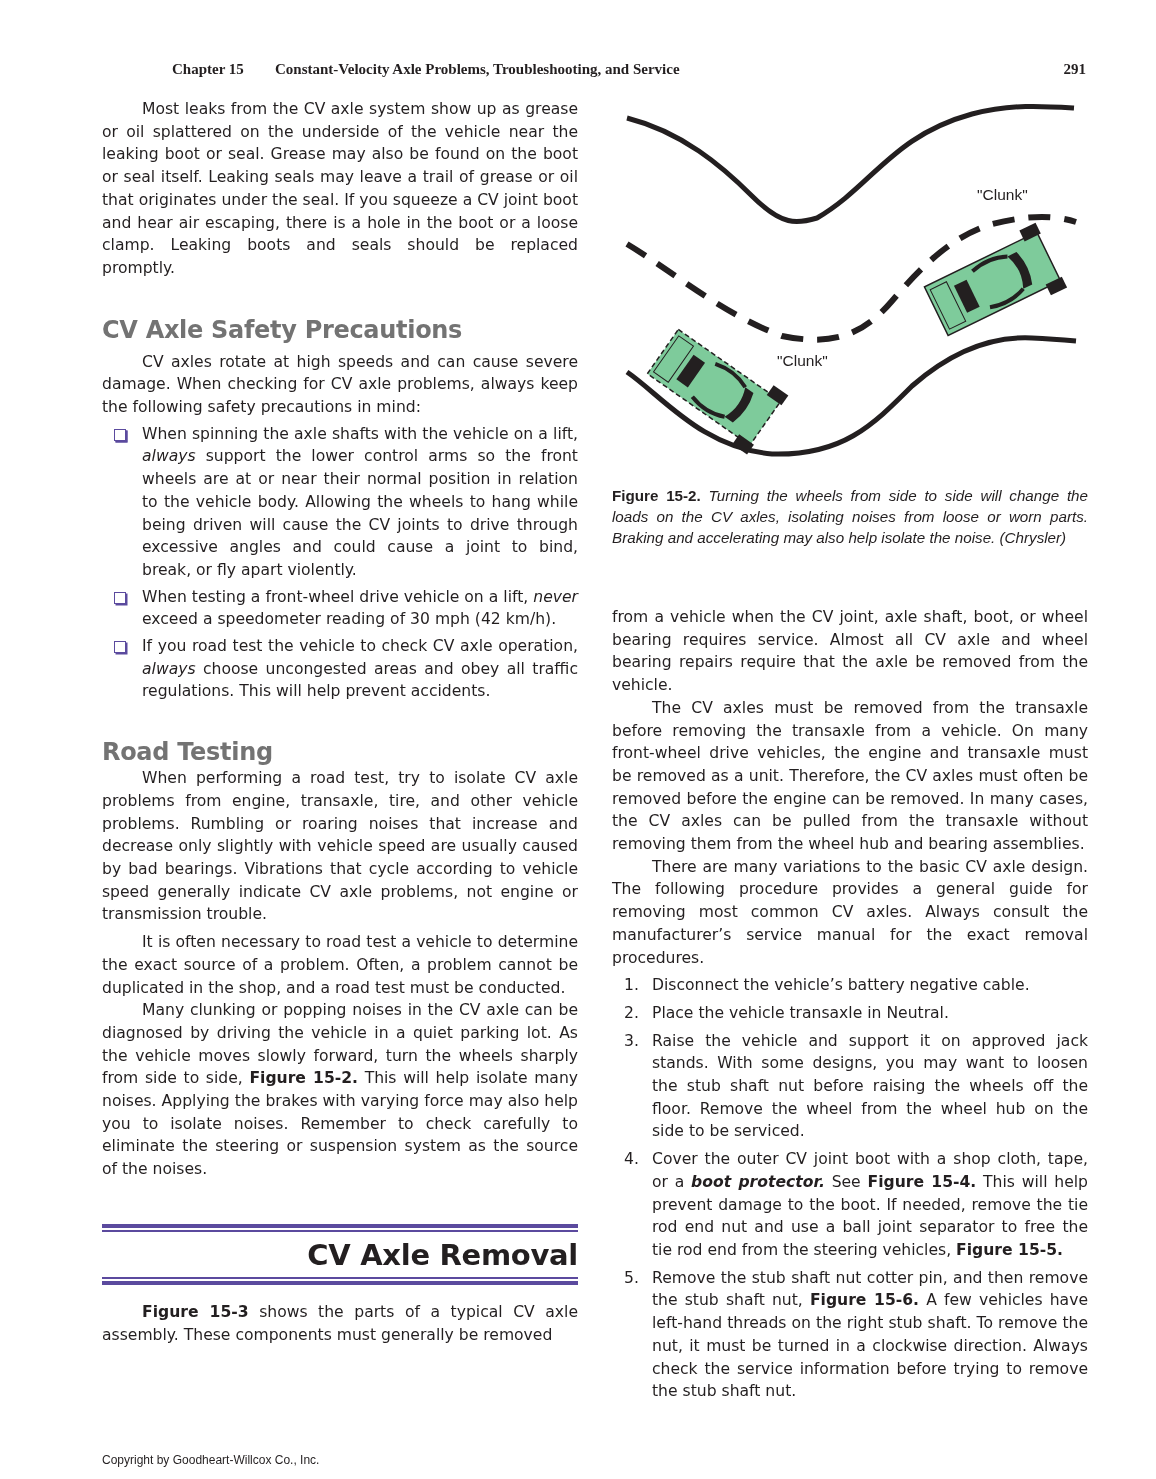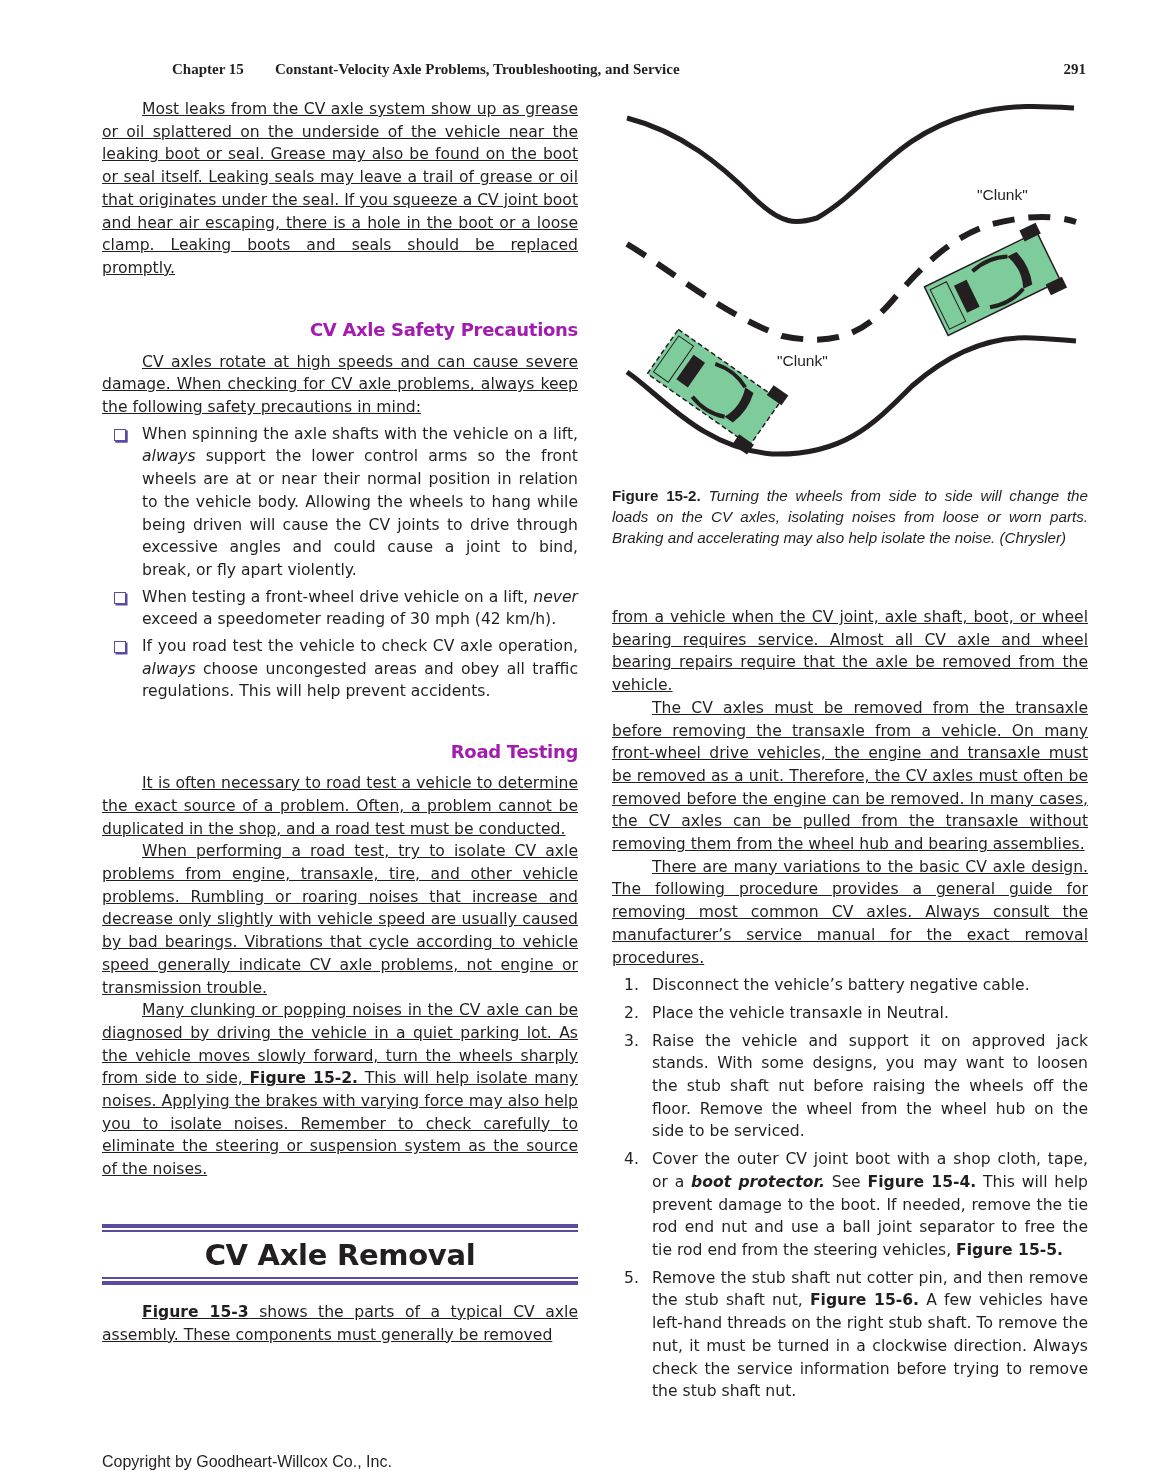--- a/index.html
+++ b/index.html
@@ -10,53 +10,53 @@
     font-family: "Liberation Serif", serif; font-weight: bold; font-size: 15px; color: #231f20; }
   .running-head .chap { position: absolute; left: 0; top: 0; }
   .running-head .title { position: absolute; left: 103px; top: 0; }
   .running-head .pnum { position: absolute; right: 0; top: 0; }
 
   .col { position: absolute; top: 74px; width: 476px;
     font-family: "DejaVu Sans", sans-serif; font-size: 15.6px; line-height: 22.7px; color: #231f20; }
   .col-left { left: 102px; }
   .col-right { left: 612px; }
 
-  p { margin: 0; text-align: justify; text-decoration: underline; }
+  p { margin: 0; text-align: justify; }
   p.indent { text-indent: 40px; }
 
-  h2.section { font-family: "DejaVu Sans", sans-serif; font-weight: bold; font-size: 18px;
-    line-height: 30px; margin: 0; color: #a21caf; letter-spacing: -0.3px; text-align: right; }
+  h2.section { font-family: "DejaVu Sans", sans-serif; font-weight: bold; font-size: 24px;
+    line-height: 30px; margin: 0; color: #737373; letter-spacing: -0.3px; }
 
   ul.bullets { list-style: none; margin: 0; padding: 0; }
   ul.bullets li { position: relative; padding-left: 40px; text-align: justify; margin-bottom: 4px; }
   ul.bullets li .box { position: absolute; left: 12px; top: 6px; width: 10px; height: 10px;
     border: 1.5px solid #5b4a9e; box-shadow: 1.5px 1.5px 0 #5b4a9e; background: #fff; }
 
   ol.steps { list-style: none; margin: 0; padding: 0; }
   ol.steps li { position: relative; padding-left: 40px; text-align: justify; margin-bottom: 5px; }
   ol.steps li .num { position: absolute; left: 12px; top: 0; }
 
   .rule-block { position: relative; margin: 0; }
   .rule-thick { height: 4px; background: #5b4a9e; }
   .rule-thin { height: 2px; background: #5b4a9e; }
   .major-heading { font-family: "DejaVu Sans", sans-serif; font-weight: bold; font-size: 29px;
-    line-height: 36px; text-align: center; color: #231f20; letter-spacing: -0.3px; }
+    line-height: 36px; text-align: right; color: #231f20; letter-spacing: -0.3px; }
 
   .figure { position: absolute; left: 612px; top: 72px; width: 476px; height: 380px; }
   .figure svg { width: 476px; height: 380px; display: block; }
   .clunk { font-family: "Liberation Sans", sans-serif; font-size: 15.5px; fill: #231f20; }
 
   .caption { position: absolute; left: 612px; top: 461px; width: 476px;
     font-family: "Liberation Sans", sans-serif; font-size: 15.2px; line-height: 21px; color: #231f20;
     text-align: justify; }
   .caption .lbl { font-weight: bold; font-style: normal; }
   .caption .txt { font-style: italic; }
 
   .footer { position: absolute; left: 102px; top: 1429px;
-    font-family: "Liberation Sans", sans-serif; font-size: 16px; color: #231f20; }
+    font-family: "Liberation Sans", sans-serif; font-size: 12px; color: #231f20; }
 
   b.ref { font-weight: bold; }
   i.em { font-style: italic; }
   .bi { font-weight: bold; font-style: italic; }
 </style>
 </head>
 <body>
 
 <div class="page">
 
@@ -84,22 +84,22 @@
         <span class="box"></span>
         <span>When testing a front-wheel drive vehicle on a lift, </span><i class="em">never</i><span> exceed a speedometer reading of 30 mph (42 km/h).</span>
       </li>
       <li>
         <span class="box"></span>
         <span>If you road test the vehicle to check CV axle operation, </span><i class="em">always</i><span> choose uncongested areas and obey all traffic regulations. This will help prevent accidents.</span>
       </li>
     </ul>
 
     <h2 class="section" style="margin-top:34px;">Road Testing</h2>
+    <p class="indent">When performing a road test, try to isolate CV axle problems from engine, transaxle, tire, and other vehicle problems. Rumbling or roaring noises that increase and decrease only slightly with vehicle speed are usually caused by bad bearings. Vibrations that cycle according to vehicle speed generally indicate CV axle problems, not engine or transmission trouble.</p>
     <p class="indent" style="margin-top:5px;">It is often necessary to road test a vehicle to determine the exact source of a problem. Often, a problem cannot be duplicated in the shop, and a road test must be conducted.</p>
-    <p class="indent">When performing a road test, try to isolate CV axle problems from engine, transaxle, tire, and other vehicle problems. Rumbling or roaring noises that increase and decrease only slightly with vehicle speed are usually caused by bad bearings. Vibrations that cycle according to vehicle speed generally indicate CV axle problems, not engine or transmission trouble.</p>
     <p class="indent"><span>Many clunking or popping noises in the CV axle can be diagnosed by driving the vehicle in a quiet parking lot. As the vehicle moves slowly forward, turn the wheels sharply from side to side, </span><b class="ref">Figure 15-2.</b><span> This will help isolate many noises. Applying the brakes with varying force may also help you to isolate noises. Remember to check carefully to eliminate the steering or suspension system as the source of the noises.</span></p>
 
     <div class="rule-block" style="margin-top:43px;">
       <div class="rule-thick"></div>
       <div style="height:2px;"></div>
       <div class="rule-thin"></div>
       <div class="major-heading" style="padding:5px 0 4px 0;">CV Axle Removal</div>
       <div class="rule-thin"></div>
       <div style="height:2px;"></div>
       <div class="rule-thick"></div>

